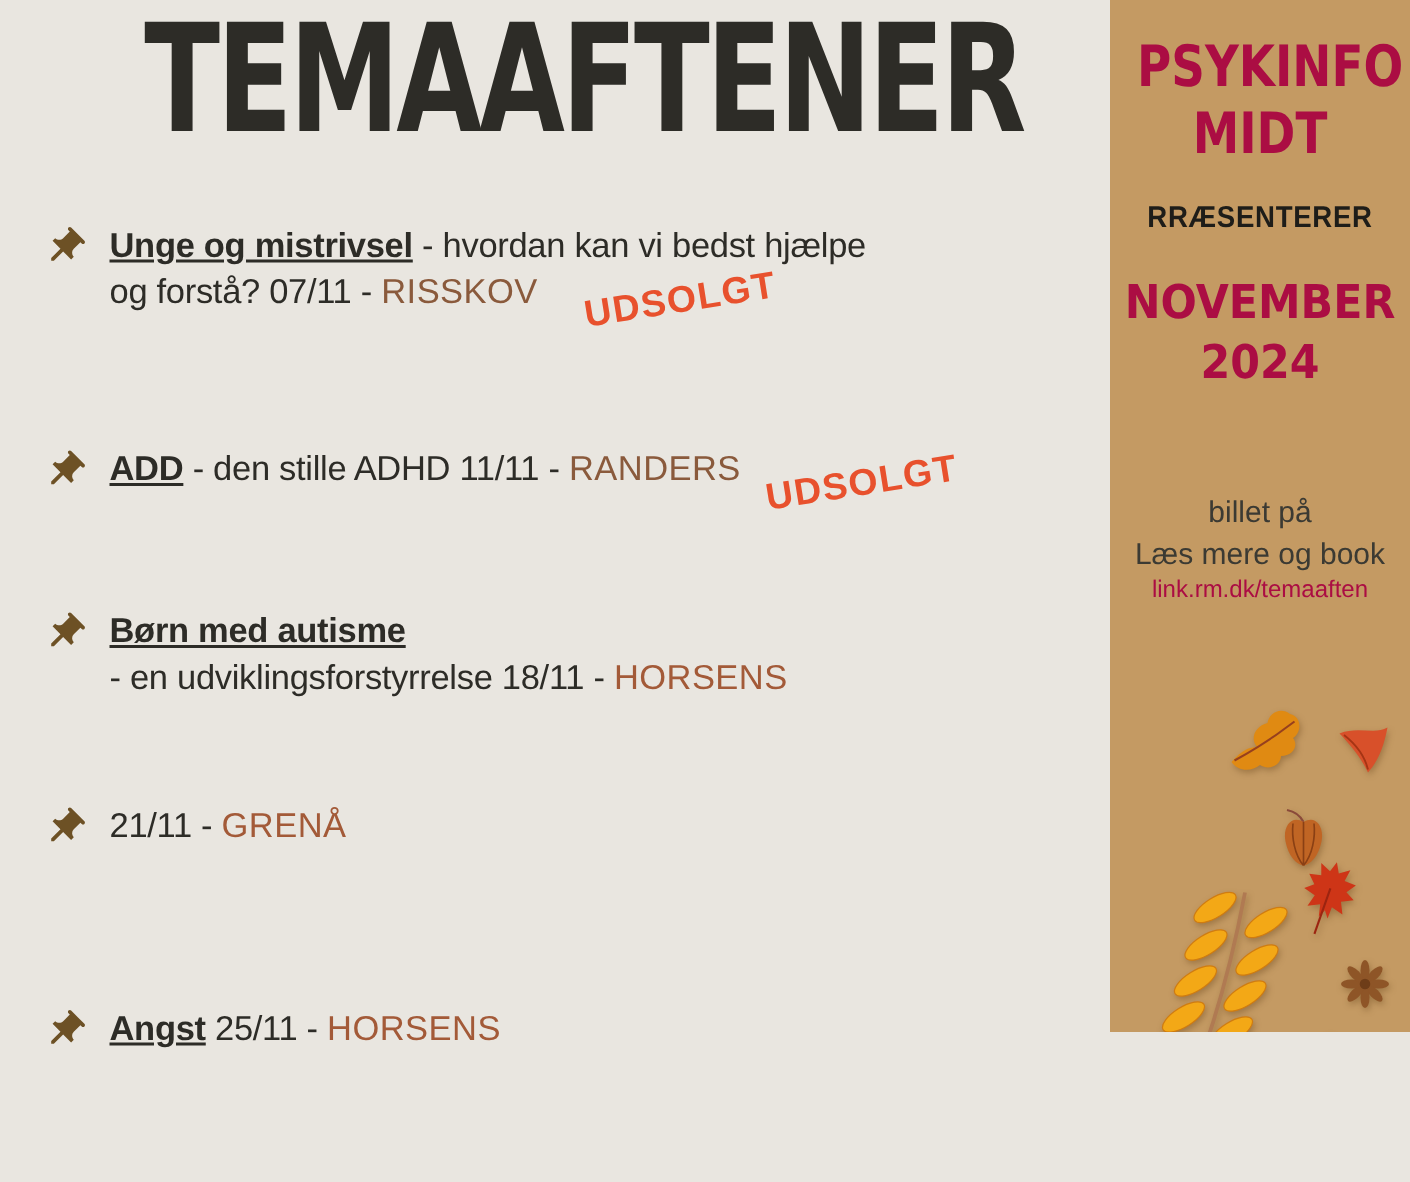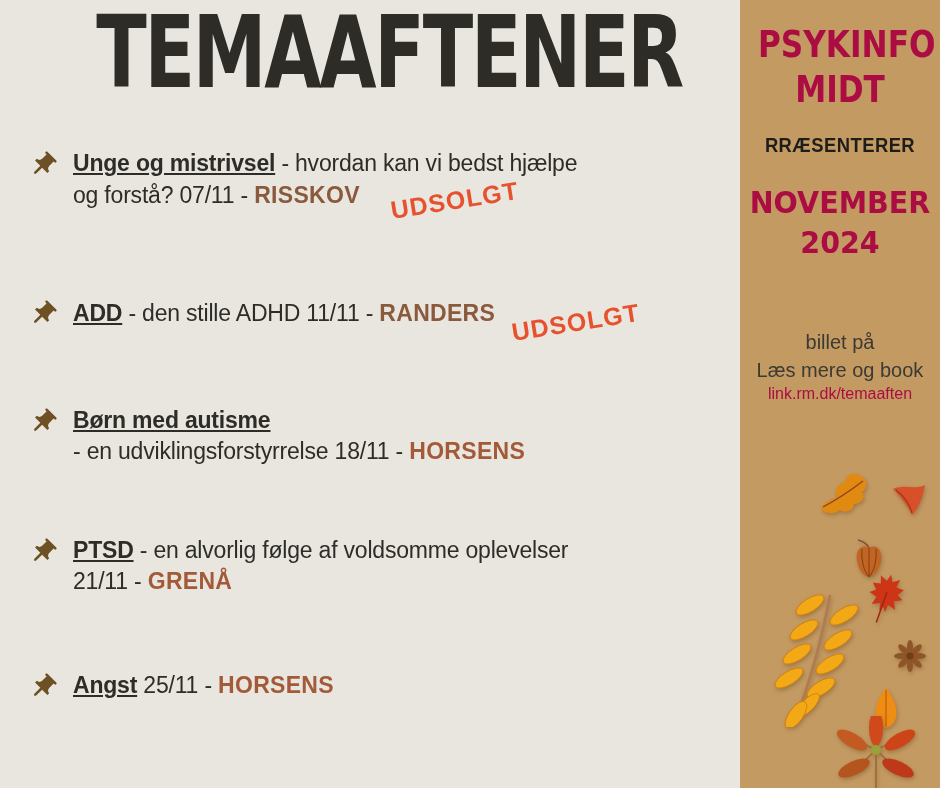--- a/index.html
+++ b/index.html
@@ -18,30 +18,30 @@
     font-size:100px;line-height:106px;letter-spacing:-3px;
     color:var(--ink);
     transform:scaleX(0.74);transform-origin:50% 50%;
   }
   .event{position:absolute;left:28px;display:flex;align-items:flex-start;}
   .pin{width:30px;height:30px;flex:0 0 30px;margin-top:2px;}
   .pin svg{width:30px;height:30px;transform:rotate(45deg);fill:var(--pin-brown);}
   .etext{margin-left:15px;}
   .eline{font-size:23px;line-height:31px;color:var(--ink);white-space:pre;letter-spacing:-0.2px;}
   .eline .b{font-weight:bold;text-decoration:underline;}
-  .loc{font-weight:bold;letter-spacing:0.3px;text-align:right;}
+  .loc{font-weight:normal;letter-spacing:0.3px;text-align:right;}
   .soldout{
     display:inline-block;font-weight:bold;font-size:25px;letter-spacing:1px;
     color:var(--soldout-orange);
     transform:rotate(-9deg);position:relative;top:6px;margin-left:30px;
   }
   .soldout.s2{top:10px;margin-left:16px;}
   
   .sidebar{
-    position:absolute;left:740px;top:0;width:200px;height:788px;
+    position:absolute;left:740px;top:0;width:200px;height:688px;
     background:var(--bg-side);overflow:hidden;
   }
   .side-block{position:absolute;left:0;width:100%;text-align:center;transform-origin:50% 50%;}
   .brand{
     top:22px;font-family:"DejaVu Sans",sans-serif;font-weight:bold;
     font-size:38px;line-height:45px;color:var(--crimson);transform:scaleX(0.82);
   }
   .presents{
     top:132px;font-weight:bold;font-size:20px;line-height:26px;
     letter-spacing:0.5px;color:#1e1d19;transform:scaleX(0.92);
@@ -99,21 +99,20 @@
       </div>
     </div>
 
     <div class="event" style="top:535px">
       <span class="pin">
         <svg viewBox="0 0 24 24">
             <path d="M16 9V4h1c.55 0 1-.45 1-1s-.45-1-1-1H7c-.55 0-1 .45-1 1s.45 1 1 1h1v5c0 1.66-1.34 3-3 3v2h5.97v7l1 1 1-1v-7H19v-2c-1.66 0-3-1.34-3-3z"></path>
           </svg>
       </span>
       <div class="etext">
-        <div class="eline"><span class="b">PTSD</span><span> - en alvorlig følge af voldsomme oplevelser</span></div>
         <div class="eline"><span>21/11 - </span><span class="loc" style="color:var(--loc-rust)">GRENÅ</span></div>
       </div>
     </div>
 
     <div class="event" style="top:670px">
       <span class="pin">
         <svg viewBox="0 0 24 24">
             <path d="M16 9V4h1c.55 0 1-.45 1-1s-.45-1-1-1H7c-.55 0-1 .45-1 1s.45 1 1 1h1v5c0 1.66-1.34 3-3 3v2h5.97v7l1 1 1-1v-7H19v-2c-1.66 0-3-1.34-3-3z"></path>
           </svg>
       </span>

